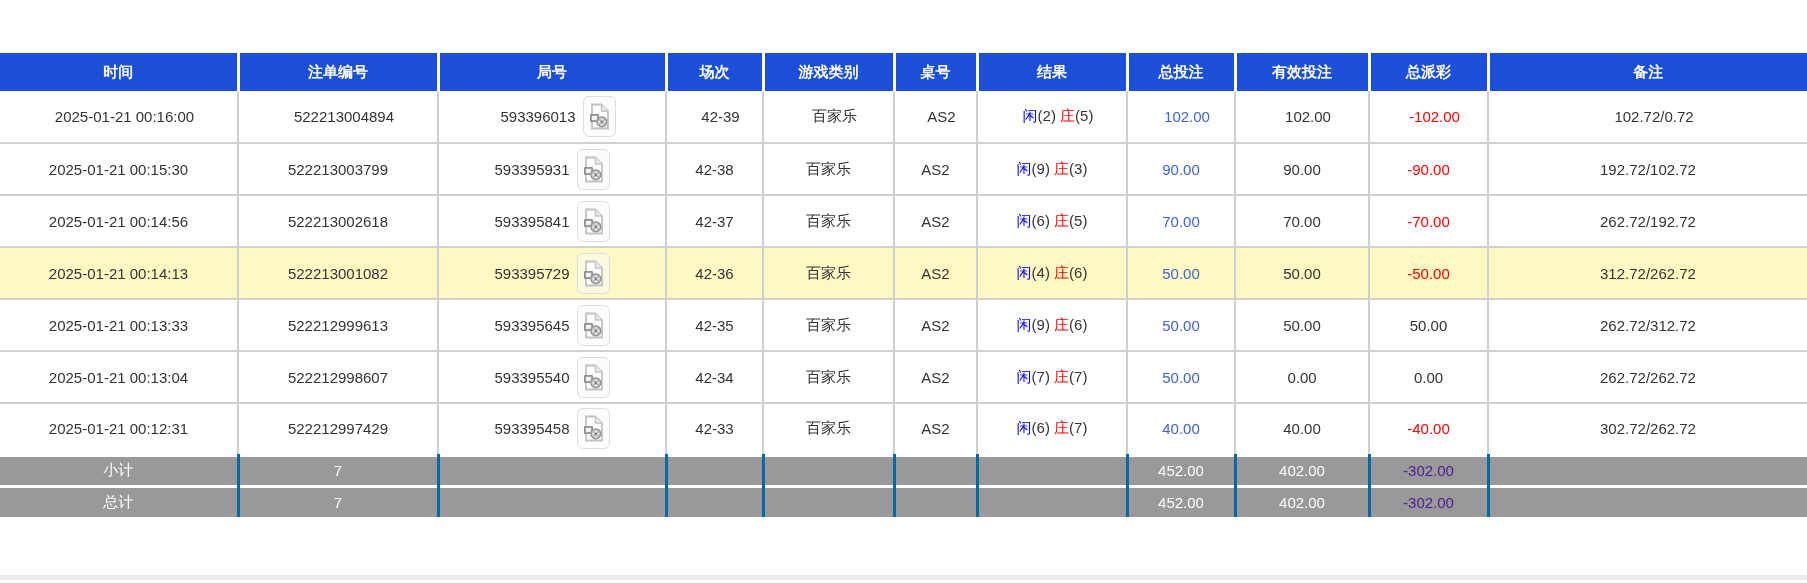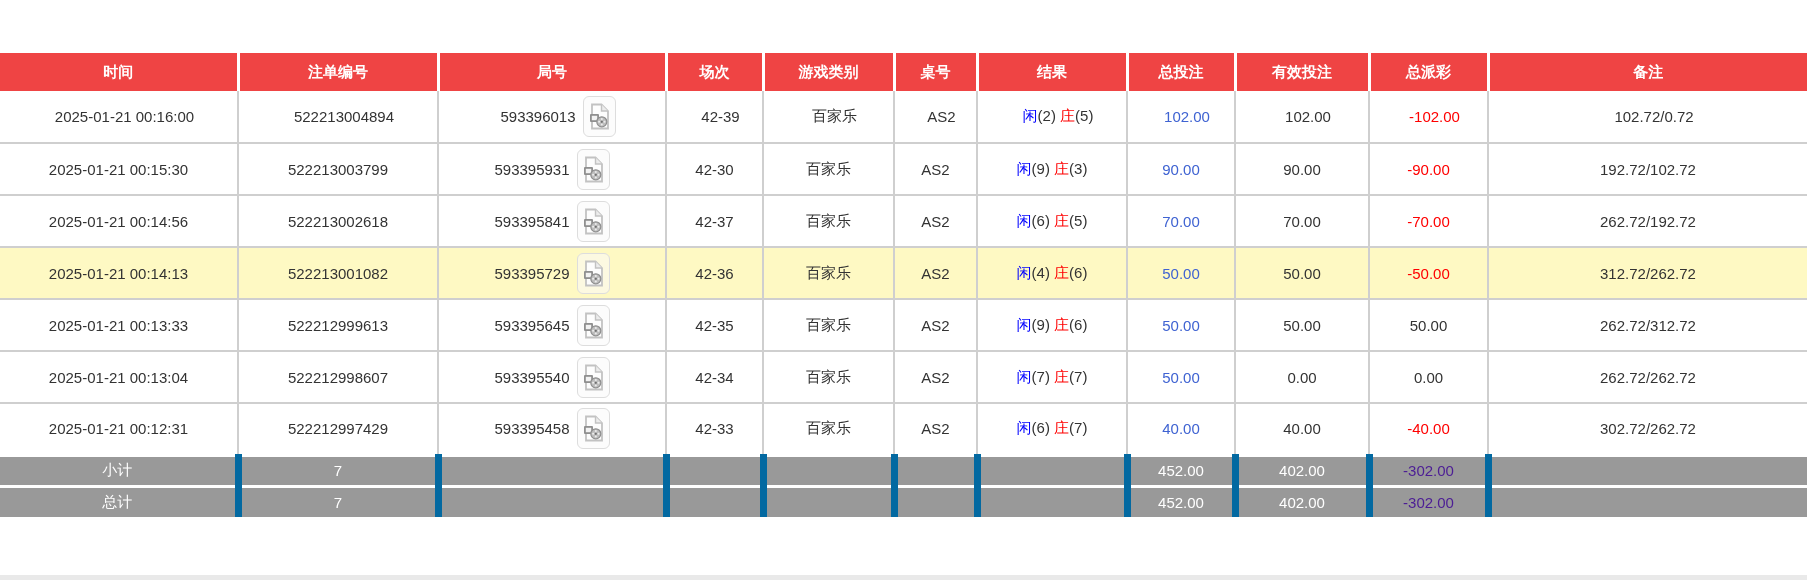--- a/index.html
+++ b/index.html
@@ -26,21 +26,21 @@
   col.c3 { width: 97px; }
   col.c4 { width: 131px; }
   col.c5 { width: 83px; }
   col.c6 { width: 150px; }
   col.c7 { width: 108px; }
   col.c8 { width: 134px; }
   col.c9 { width: 119px; }
   col.c10 { width: 319px; }
 
   thead th {
-    background: #ef4444;
+    background: #1d4ed8;
     color: #ffffff;
     font-weight: bold;
     font-size: 15px;
     height: 38px;
     text-align: center;
     border: none;
     border-right: 3px solid #ffffff;
     padding: 0 4px;
   }
   thead th:last-child { border-right: none; }
@@ -72,21 +72,21 @@
     background: rgba(250,250,250,0.55);
     cursor: pointer;
   }
 
   tfoot td {
     background: #999999;
     color: #ffffff;
     height: 31px;
     text-align: center;
     vertical-align: middle;
-    border-right: 7px solid #0369a1;
+    border-right: 3px solid #0369a1;
     border-top: 3px solid #ffffff;
     padding: 0 4px;
     font-size: 15px;
   }
   tfoot td:last-child { border-right: none; }
   tfoot td.neg { color: #4c1d95; }
 
   .bottom-bar {
     position: absolute;
     left: 0; top: 575px;
@@ -170,21 +170,21 @@
                   <rect x="2.8" y="12.8" width="5.4" height="4.4" fill="#f2f2f2"></rect>
                   <circle cx="12.8" cy="18.8" r="5" fill="#bdbdbd" stroke="#8f8f8f" stroke-width="1.2"></circle>
                   <circle cx="12.8" cy="18.8" r="1.1" fill="#6f6f6f"></circle>
                   <circle cx="12.8" cy="16" r="1" fill="#ededed"></circle>
                   <circle cx="12.8" cy="21.6" r="1" fill="#ededed"></circle>
                   <circle cx="10.1" cy="18.8" r="1" fill="#ededed"></circle>
                   <circle cx="15.5" cy="18.8" r="1" fill="#ededed"></circle>
                 </svg>
               </span>
             </span></td>
-          <td>42-30</td>
+          <td>42-38</td>
           <td>百家乐</td>
           <td>AS2</td>
           <td><span class="r-player">闲</span><span>(9) </span><span class="r-banker">庄</span><span>(3)</span></td>
           <td class="blue">90.00</td>
           <td>90.00</td>
           <td class="neg">-90.00</td>
           <td>192.72/102.72</td>
         </tr>
         <tr>
           <td>2025-01-21 00:14:56</td>

